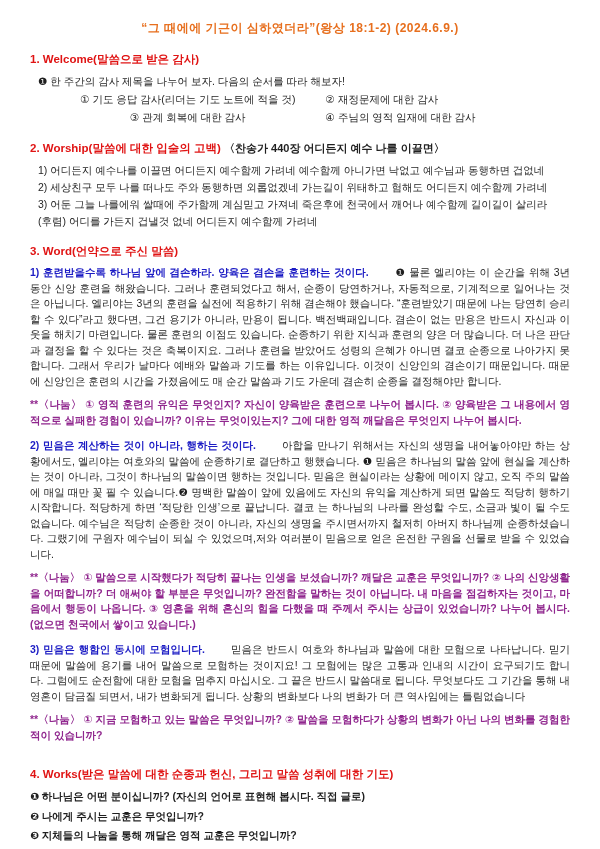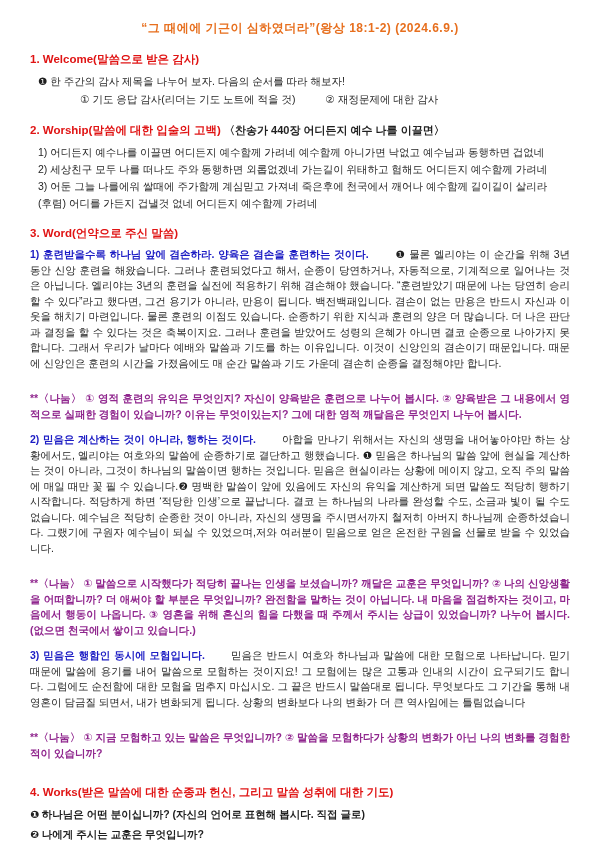--- a/index.html
+++ b/index.html
@@ -14,38 +14,42 @@
   .blue{color:#1C1CC4;}
   section{margin-bottom:14px;}
   .item{margin:0 0 2px 8px;font-size:10.5px;line-height:16px;}
   .two-col{display:flex;margin:0 0 2px 20px;font-size:10.5px;line-height:16px;}
   .two-col .col-a{width:53%;text-align:center;}
   .two-col .col-b{width:47%;}
   .verse{margin:0 0 1px 8px;font-size:10.5px;line-height:16px;}
   .para{margin:0 0 4px 0;font-size:10.5px;line-height:15.5px;
         text-align:justify;word-break:break-all;}
   .run-in{font-weight:bold;margin-right:26px;}
-  .nanum{margin:20px 0 10px 0;font-size:10.5px;line-height:15.5px;font-weight:bold;
+  .nanum{margin:8px 0 10px 0;font-size:10.5px;line-height:15.5px;font-weight:bold;
          color:#90278E;text-align:justify;word-break:break-all;}
   .witem{margin:0 0 3px 0;font-size:10.5px;line-height:16.5px;font-weight:bold;}
   .hymn-ref{font-weight:bold;color:#1f1f1f;font-size:11px;}
 </style>
 </head>
 <body>
 
 <div class="page">
 
   <div class="title">“그 때에에 기근이 심하였더라”(왕상 18:1-2) (2024.6.9.)</div>
 
   <section>
     <h2 class="red">1. Welcome(말씀으로 받은 감사)</h2>
     <p class="item">❶ 한 주간의 감사 제목을 나누어 보자. 다음의 순서를 따라 해보자!</p>
     <div class="two-col">
       <span class="col-a">① 기도 응답 감사(리더는 기도 노트에 적을 것)</span>
       <span class="col-b">② 재정문제에 대한 감사</span>
+    </div>
+    <div class="two-col">
+      <span class="col-a">③ 관계 회복에 대한 감사</span>
+      <span class="col-b">④ 주님의 영적 임재에 대한 감사</span>
     </div>
   </section>
 
   <section>
     <h2><span class="red">2. Worship(말씀에 대한 입술의 고백)</span> <span class="hymn-ref">〈찬송가 440장 어디든지 예수 나를 이끌면〉</span></h2>
     <p class="verse">1) 어디든지 예수나를 이끌면 어디든지 예수함께 가려네 예수함께 아니가면 낙없고 예수님과 동행하면 겁없네</p>
     <p class="verse">2) 세상친구 모두 나를 떠나도 주와 동행하면 외롭없겠네 가는길이 위태하고 험해도 어디든지 예수함께 가려네</p>
     <p class="verse">3) 어둔 그늘 나를에워 쌀때에 주가함께 계심믿고 가져네 죽은후에 천국에서 깨어나 예수함께 길이길이 살리라</p>
     <p class="verse">(후렴) 어디를 가든지 겁낼것 없네 어디든지 예수함께 가려네</p>
   </section>

